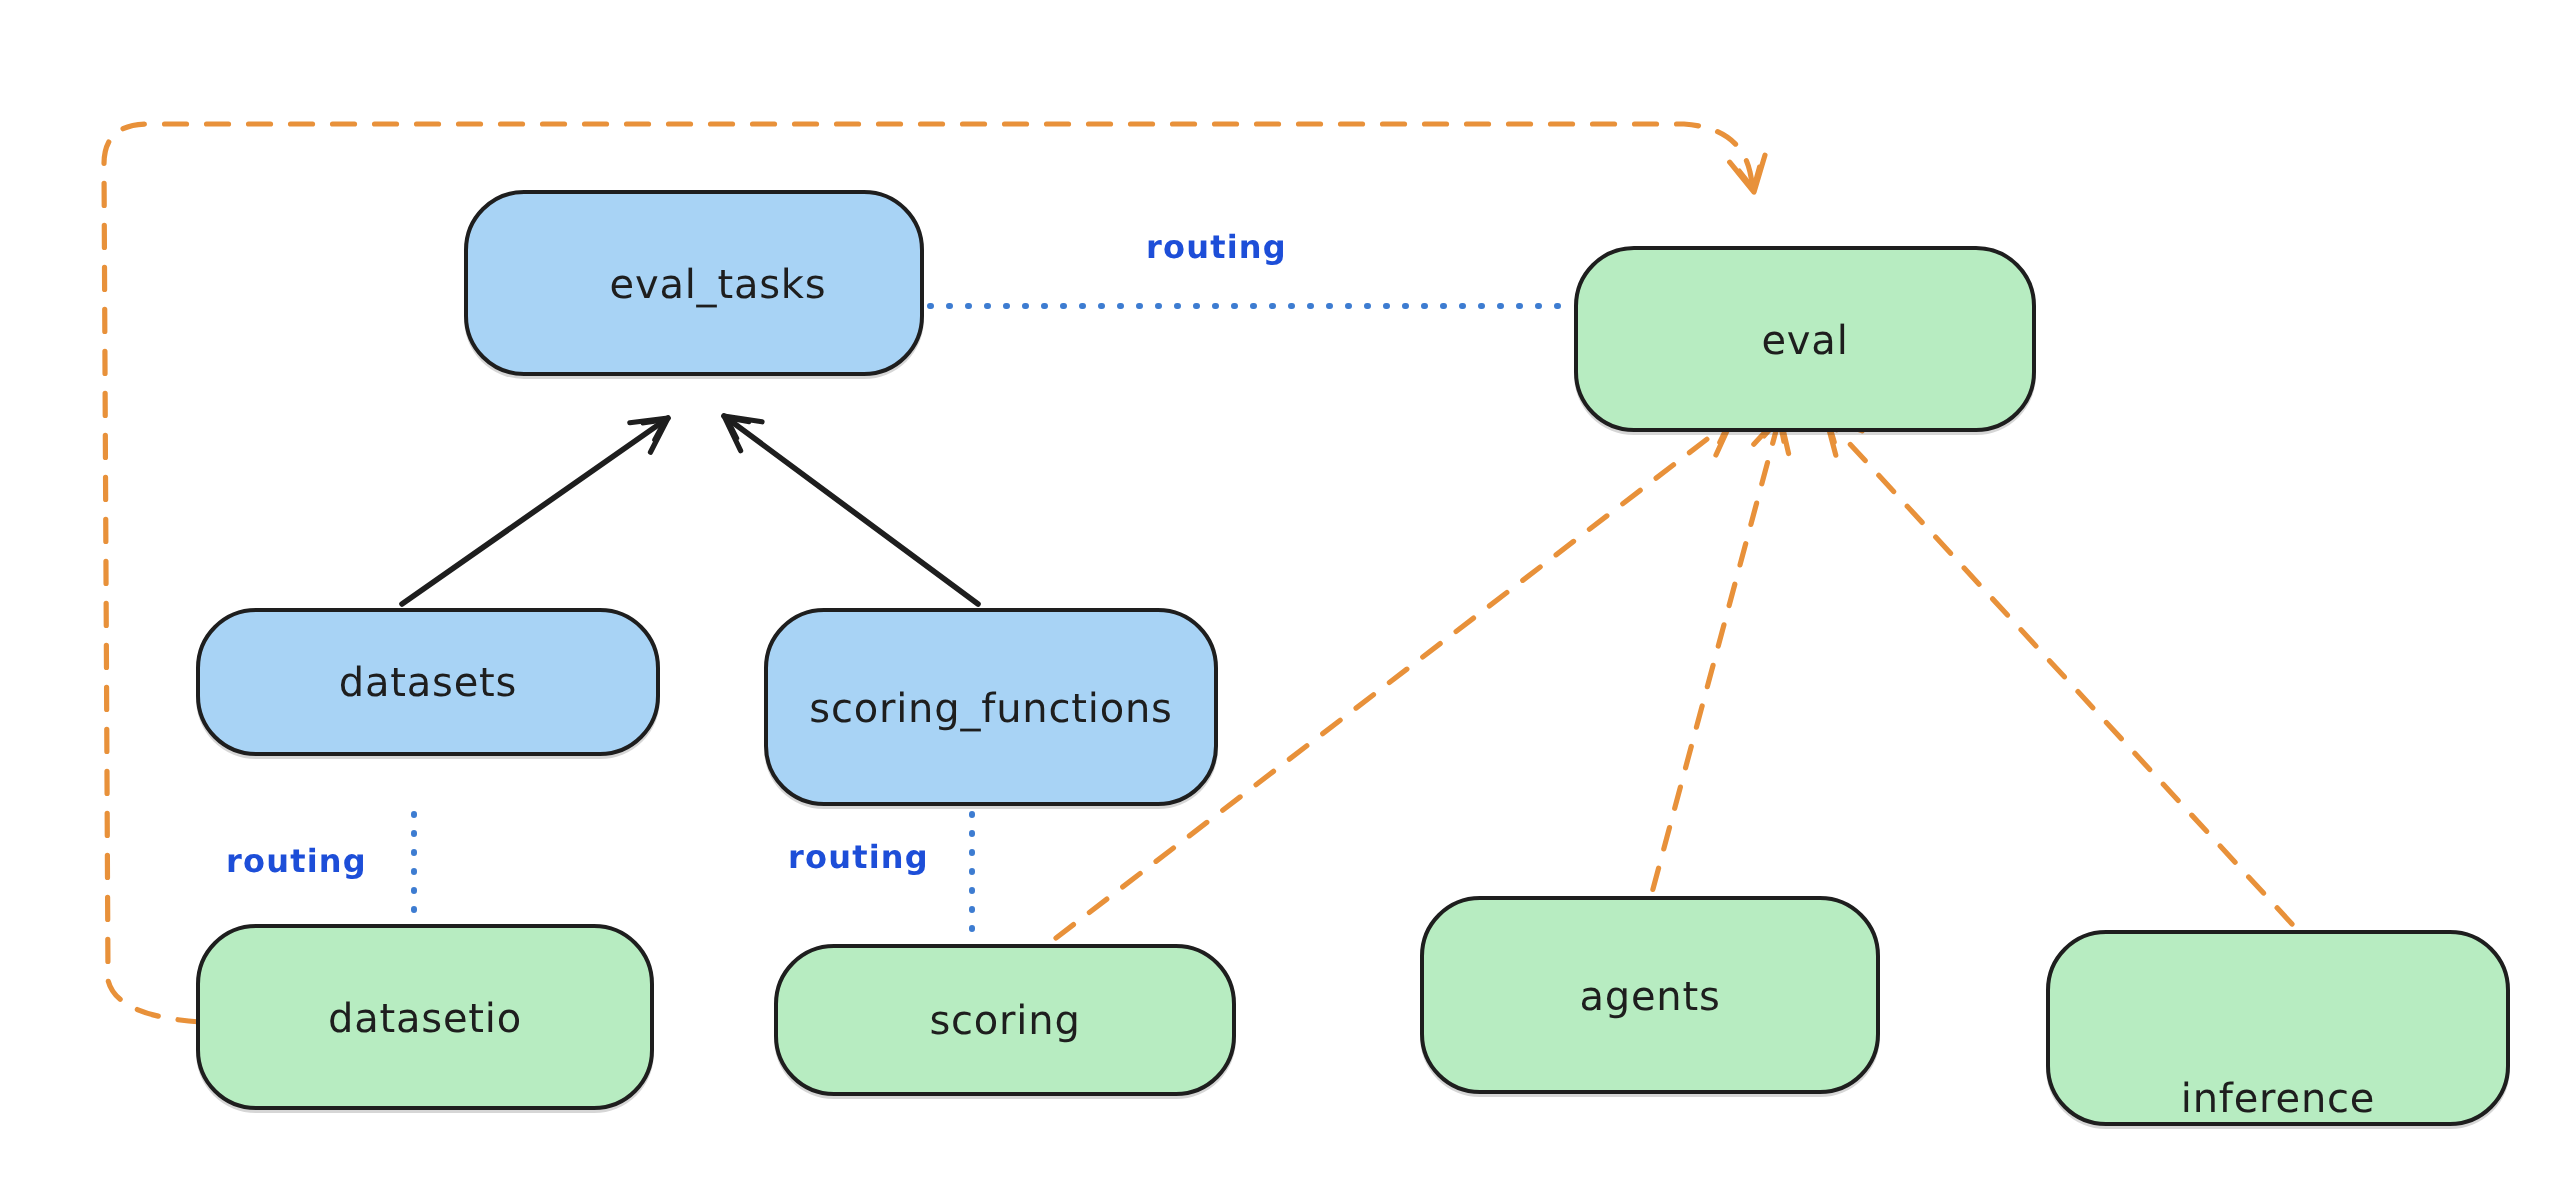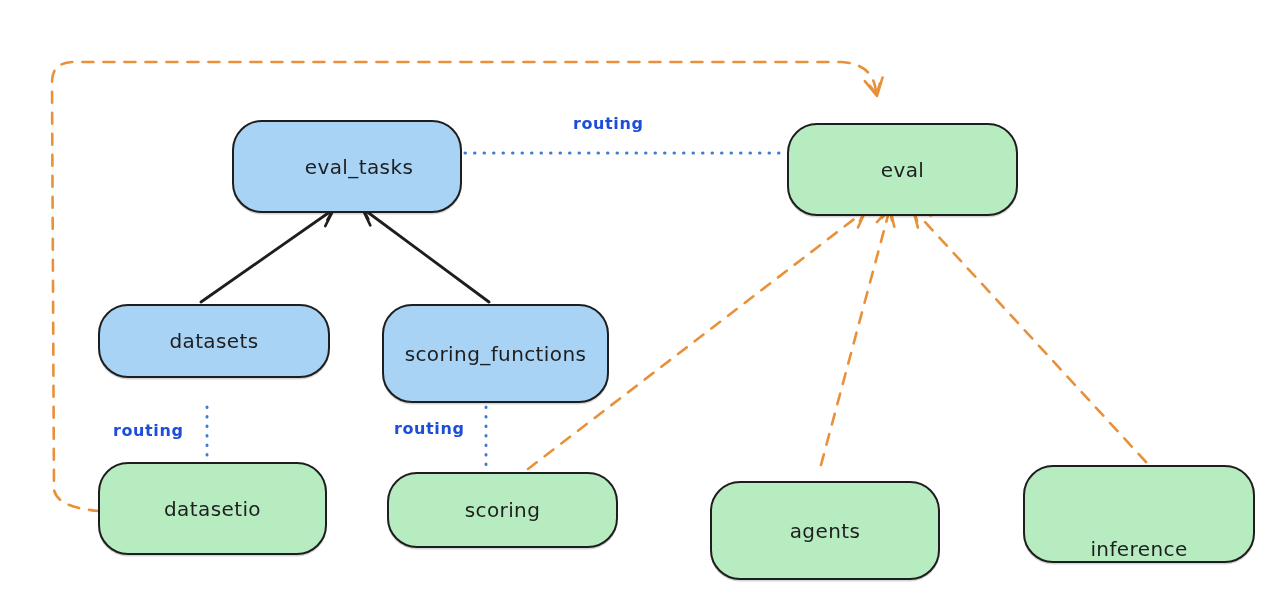--- a/index.html
+++ b/index.html
@@ -18,27 +18,27 @@
     border-radius:30px;
     font-size:20px;
     letter-spacing:0.4px;
     color:#1e1e1e;
     box-sizing:border-box;
     box-shadow:0 1.5px 0 rgba(30,30,30,0.18);
   }
   .node-blue{background:#a8d3f5;}
   .node-green{background:#b7ecc1;}
 
-  .n-eval_tasks{left:232px;top:120px;width:230px;height:93px;padding-left:24px;}
+  .n-eval_tasks{left:232px;top:95px;width:230px;height:93px;padding-left:24px;}
   .n-eval{left:787px;top:106px;width:231px;height:93px;margin-top:17px;}
   .n-datasets{left:98px;top:304px;width:232px;height:74px;}
   .n-scoring_functions{left:382px;top:304px;width:227px;height:99px;}
   .n-datasetio{left:98px;top:462px;width:229px;height:93px;}
   .n-scoring{left:387px;top:472px;width:231px;height:76px;}
-  .n-agents{left:710px;top:481px;width:230px;height:99px;}
+  .n-agents{left:710px;top:448px;width:230px;height:99px;}
   .n-inference{left:1023px;top:465px;width:232px;height:98px;align-items:flex-end;}
 
   .edge-label{
     position:absolute;
     color:#1d4ed8;
     font-size:16px;
     font-weight:600;
     letter-spacing:0.6px;
   }
   .l-routing-top{left:573px;top:114px;}

